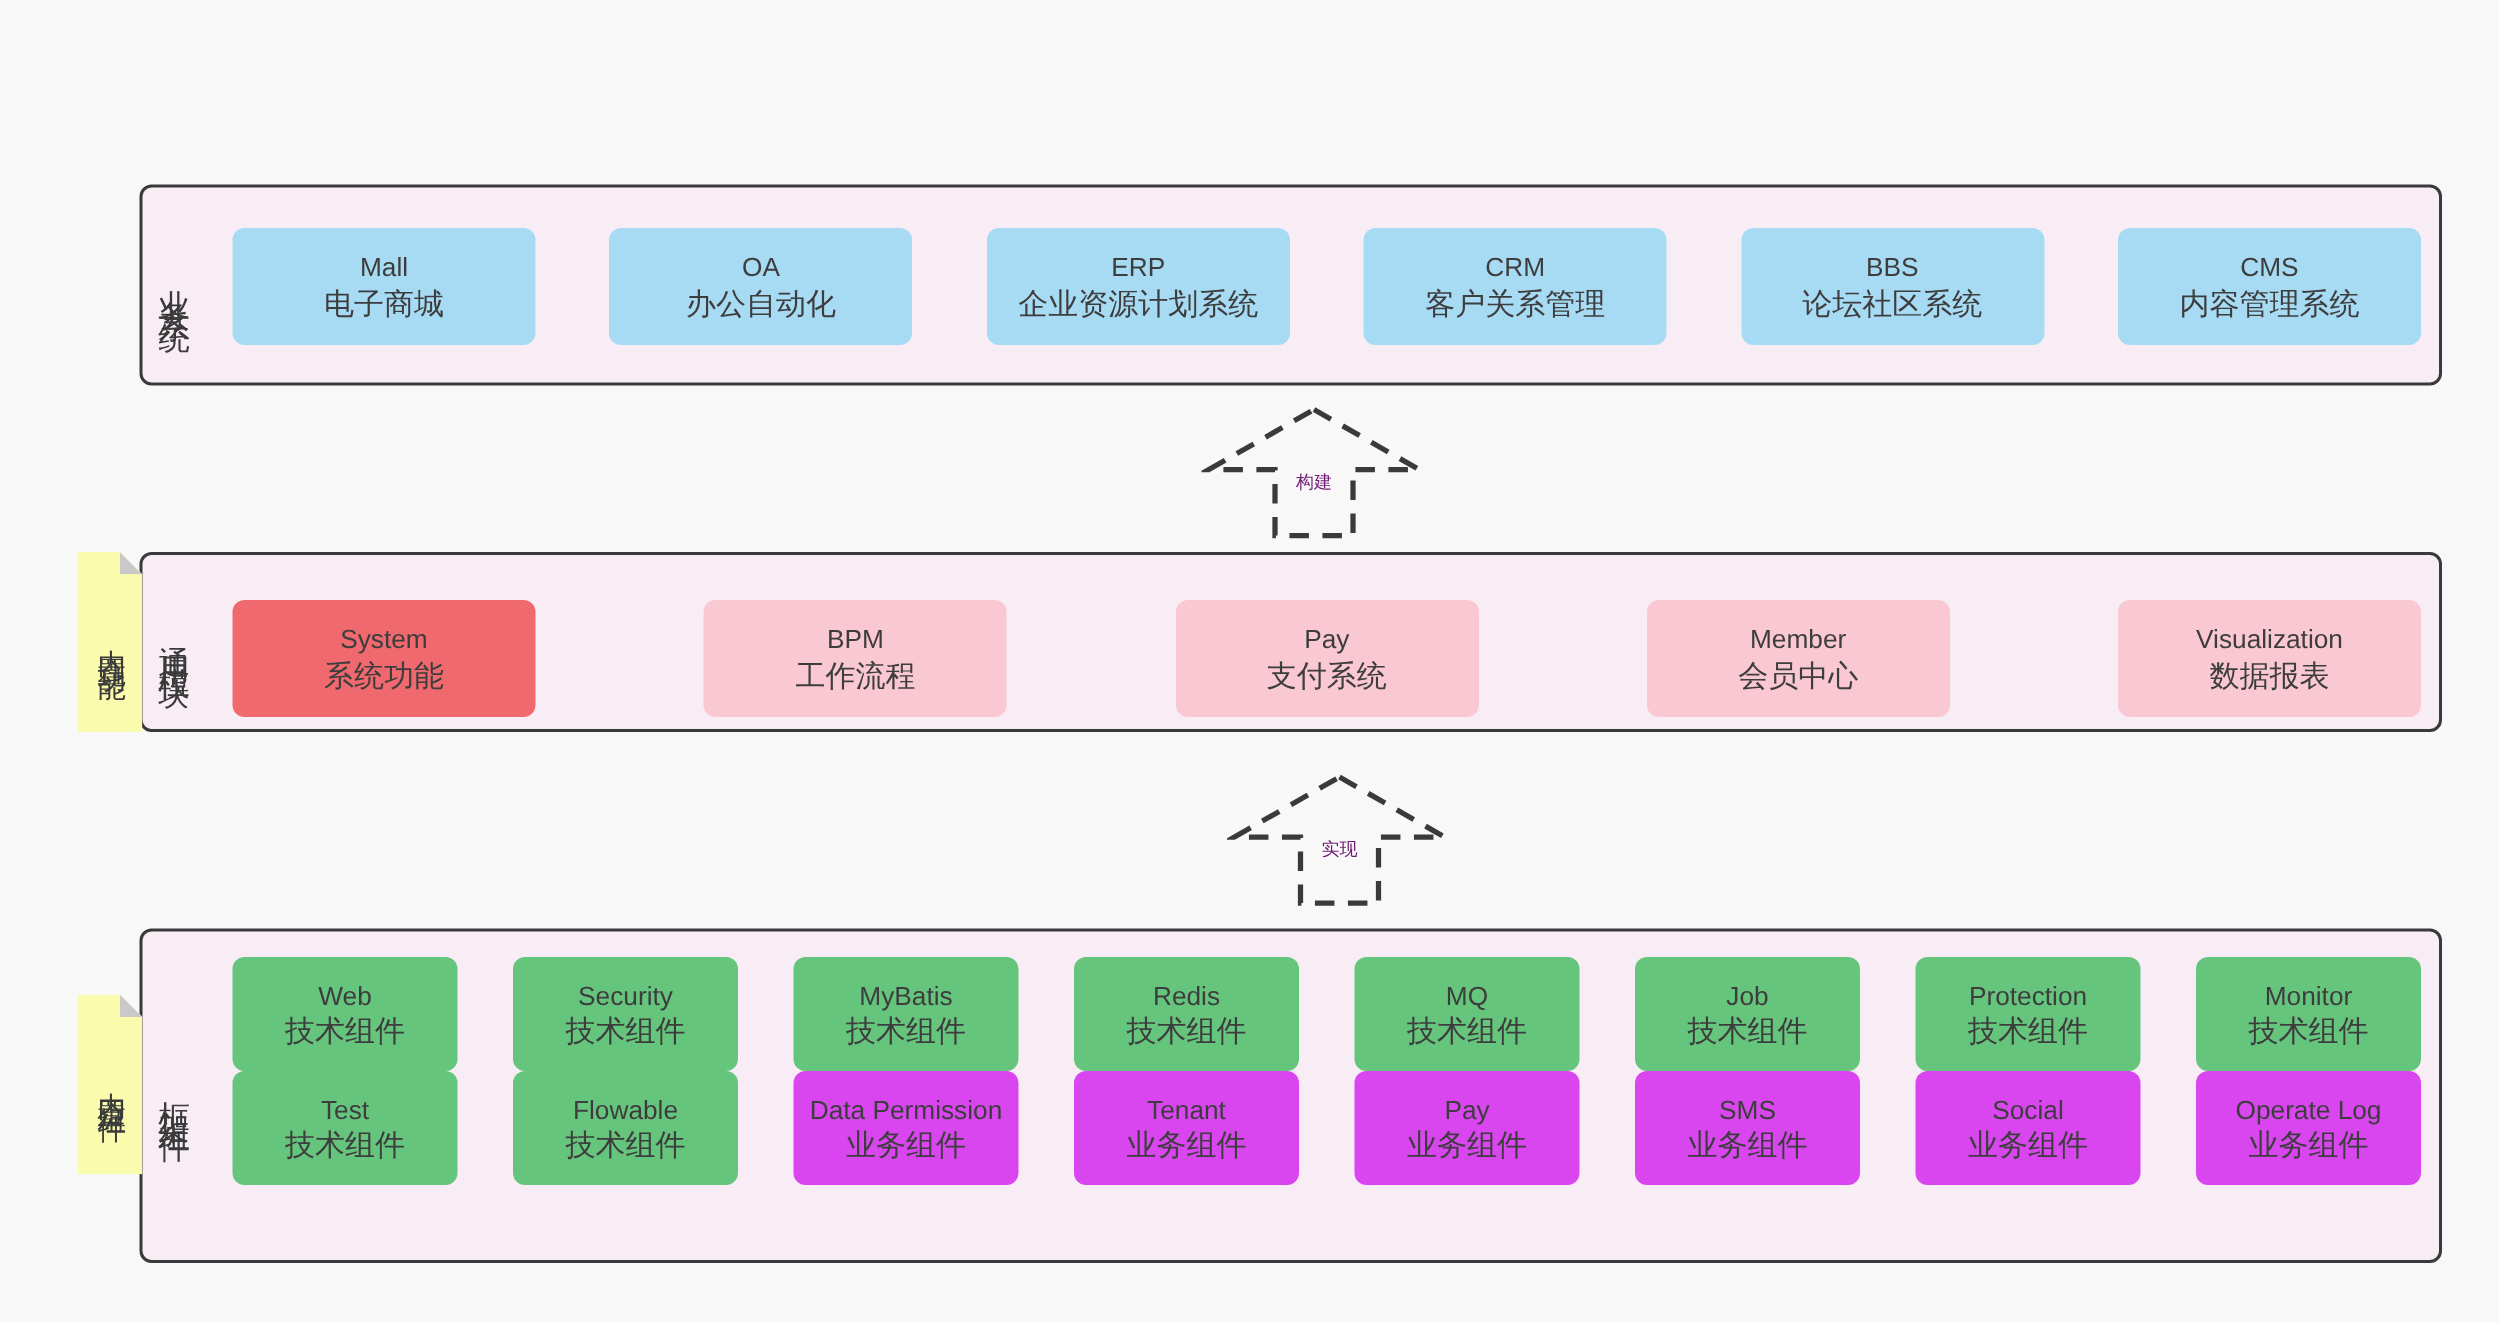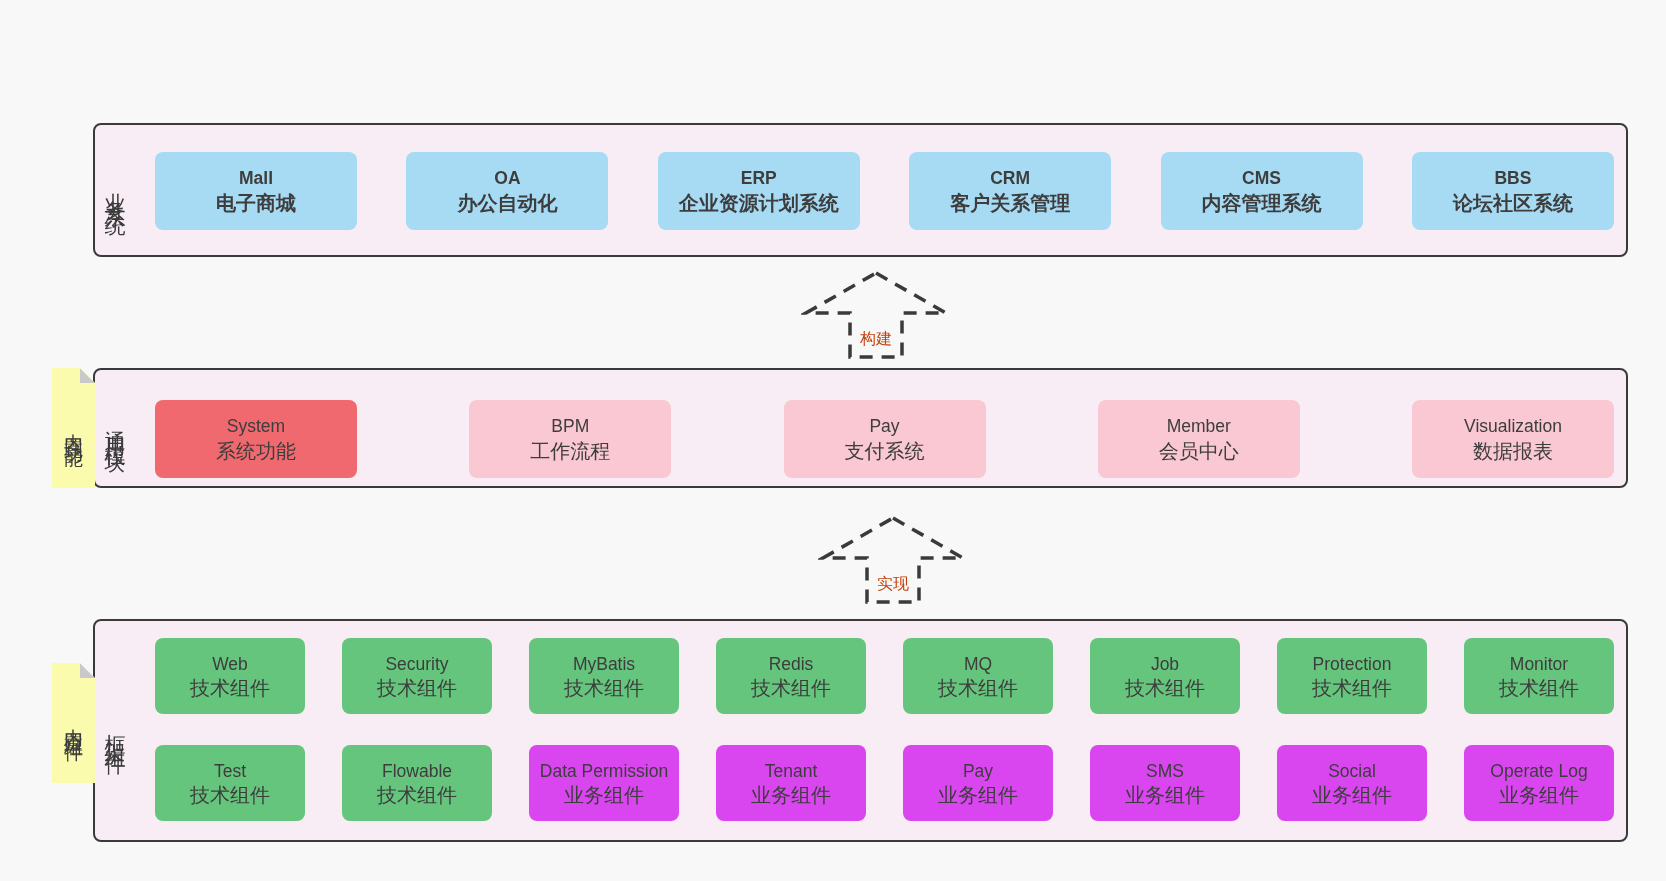--- a/index.html
+++ b/index.html
@@ -31,33 +31,33 @@
     display:flex; align-items:center; justify-content:center;
   }
   .label-text {
     writing-mode:vertical-rl; text-orientation:upright;
     font-size:21px; letter-spacing:7px; color:#3a3a3a;
   }
 
   .rows { position:absolute; left:60px; width:1459px; display:flex; flex-direction:column; }
   .layer.business  .rows { top:27px; }
   .layer.modules   .rows { top:30px; }
-  .layer.framework .rows { top:17px; gap:31px; }
+  .layer.framework .rows { top:17px; }
   .box-row { display:flex; justify-content:space-between; }
 
   .box {
     border-radius:8px;
     display:flex; flex-direction:column; align-items:center; justify-content:center;
     text-align:center; line-height:25px;
   }
   .cols6 .box { flex:0 0 202px; height:78px; }
   .cols8 .box { flex:0 0 150px; height:76px; line-height:24px; }
   .box-name { font-size:17.5px; }
   .box-sub  { font-size:20px; }
-  .box.blue        { background:#a7dbf4;font-weight:bold; }
+  .box.blue        { background:#a7dbf4; }
   .box.red         { background:#f0696e; }
   .box.pink        { background:#f9c8d2; }
   .box.green       { background:#66c57d; }
   .box.green-light { background:#d946ef; }
 
   
   .note {
     position:absolute; left:52px; width:43px; height:120px;
     background:#fbfbad; z-index:3;
     clip-path:polygon(0 0, calc(100% - 15px) 0, 100% 15px, 100% 100%, 0 100%);
@@ -73,23 +73,23 @@
   }
   .note.note-modules   { top:368px; }
   .note.note-framework { top:663px; }
 
   
   .arrow { position:absolute; width:150px; height:92px; }
   .arrow.arrow-build     { left:801px; top:269px; }
   .arrow.arrow-implement { left:818px; top:514px; }
   .arrow svg { position:absolute; inset:0; }
   .arrow-label {
-    position:absolute; left:50%; top:60px; transform:translateX(-50%);
+    position:absolute; left:50%; top:44px; transform:translateX(-50%);
     background:#f8f8f8; padding:0 3px;
-    font-size:16px; color:#c2410c; white-space:nowrap; z-index:2;
+    font-size:12px; color:#701a75; white-space:nowrap; z-index:2;
   }
 </style>
 </head>
 <body>
 
 <div class="canvas">
 
   <section class="layer business cols6">
     <div class="label-wrap">
       <span class="label-text">业务系统</span>
@@ -106,26 +106,26 @@
           </div>
           <div class="box blue">
             <div class="box-name">ERP</div>
             <div class="box-sub">企业资源计划系统</div>
           </div>
           <div class="box blue">
             <div class="box-name">CRM</div>
             <div class="box-sub">客户关系管理</div>
           </div>
           <div class="box blue">
+            <div class="box-name">BBS</div>
+            <div class="box-sub">论坛社区系统</div>
+          </div>
+          <div class="box blue">
             <div class="box-name">CMS</div>
             <div class="box-sub">内容管理系统</div>
-          </div>
-          <div class="box blue">
-            <div class="box-name">BBS</div>
-            <div class="box-sub">论坛社区系统</div>
           </div>
         </div>
       </div>
   </section>
 
   <div class="arrow arrow-build">
     <svg viewBox="0 0 150 92" width="150" height="92">
       <path d="M75 4 L145 44 L101 44 L101 88 L49 88 L49 44 L5 44 Z" fill="none" stroke="#3a3a3a" stroke-width="3.5" stroke-dasharray="13 9"></path>
     </svg>
     <span class="arrow-label">构建</span>

